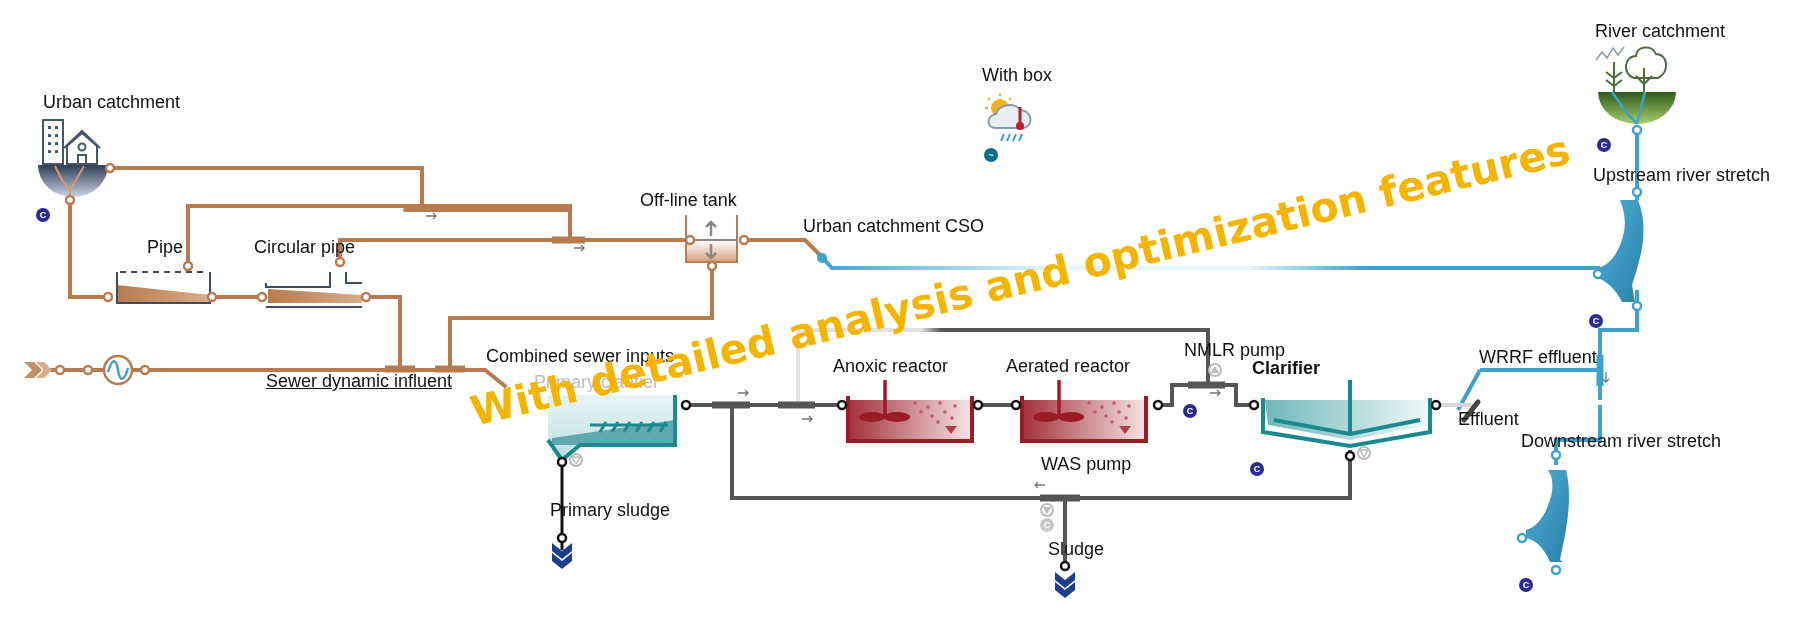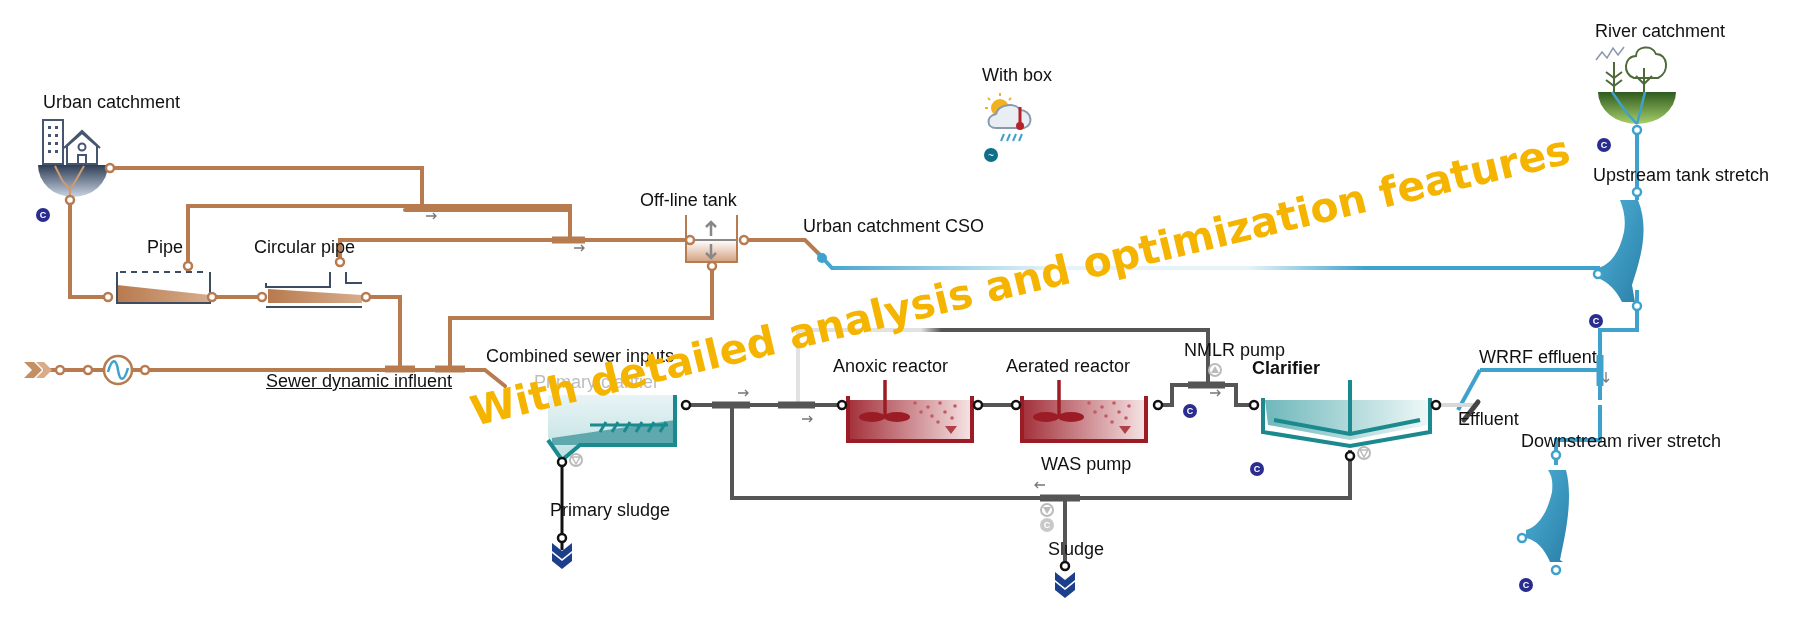--- a/index.html
+++ b/index.html
@@ -375,21 +375,21 @@
   </g>
 </svg>
 
 <div class="lbl" style="left:43px;top:93px;">Urban catchment</div>
 <div class="lbl" style="left:103px;top:238px;margin-left:44px;">Pipe</div>
 <div class="lbl" style="left:254px;top:238px;">Circular pipe</div>
 <div class="lbl" style="left:640px;top:191px;">Off-line tank</div>
 <div class="lbl" style="left:803px;top:217px;">Urban catchment CSO</div>
 <div class="lbl" style="left:982px;top:66px;">With box</div>
 <div class="lbl" style="left:1595px;top:22px;">River catchment</div>
-<div class="lbl" style="left:1593px;top:166px;">Upstream tank stretch</div>
+<div class="lbl" style="left:1593px;top:166px;">Upstream river stretch</div>
 <div class="lbl" style="left:266px;top:372px;text-decoration:underline;">Sewer dynamic influent</div>
 <div class="lbl" style="left:486px;top:347px;"><span>Combined sewer inputs</span></div>
 <div class="lbl faded" style="left:534px;top:367px;">Primary clarifier</div>
 <div class="lbl" style="left:550px;top:501px;">Primary sludge</div>
 <div class="lbl" style="left:833px;top:357px;">Anoxic reactor</div>
 <div class="lbl" style="left:1006px;top:357px;">Aerated reactor</div>
 <div class="lbl" style="left:1184px;top:341px;">NMLR pump</div>
 <div class="lbl" style="left:1252px;top:359px;font-weight:bold;">Clarifier</div>
 <div class="lbl" style="left:1041px;top:455px;">WAS pump</div>
 <div class="lbl" style="left:1048px;top:540px;">Sludge</div>

